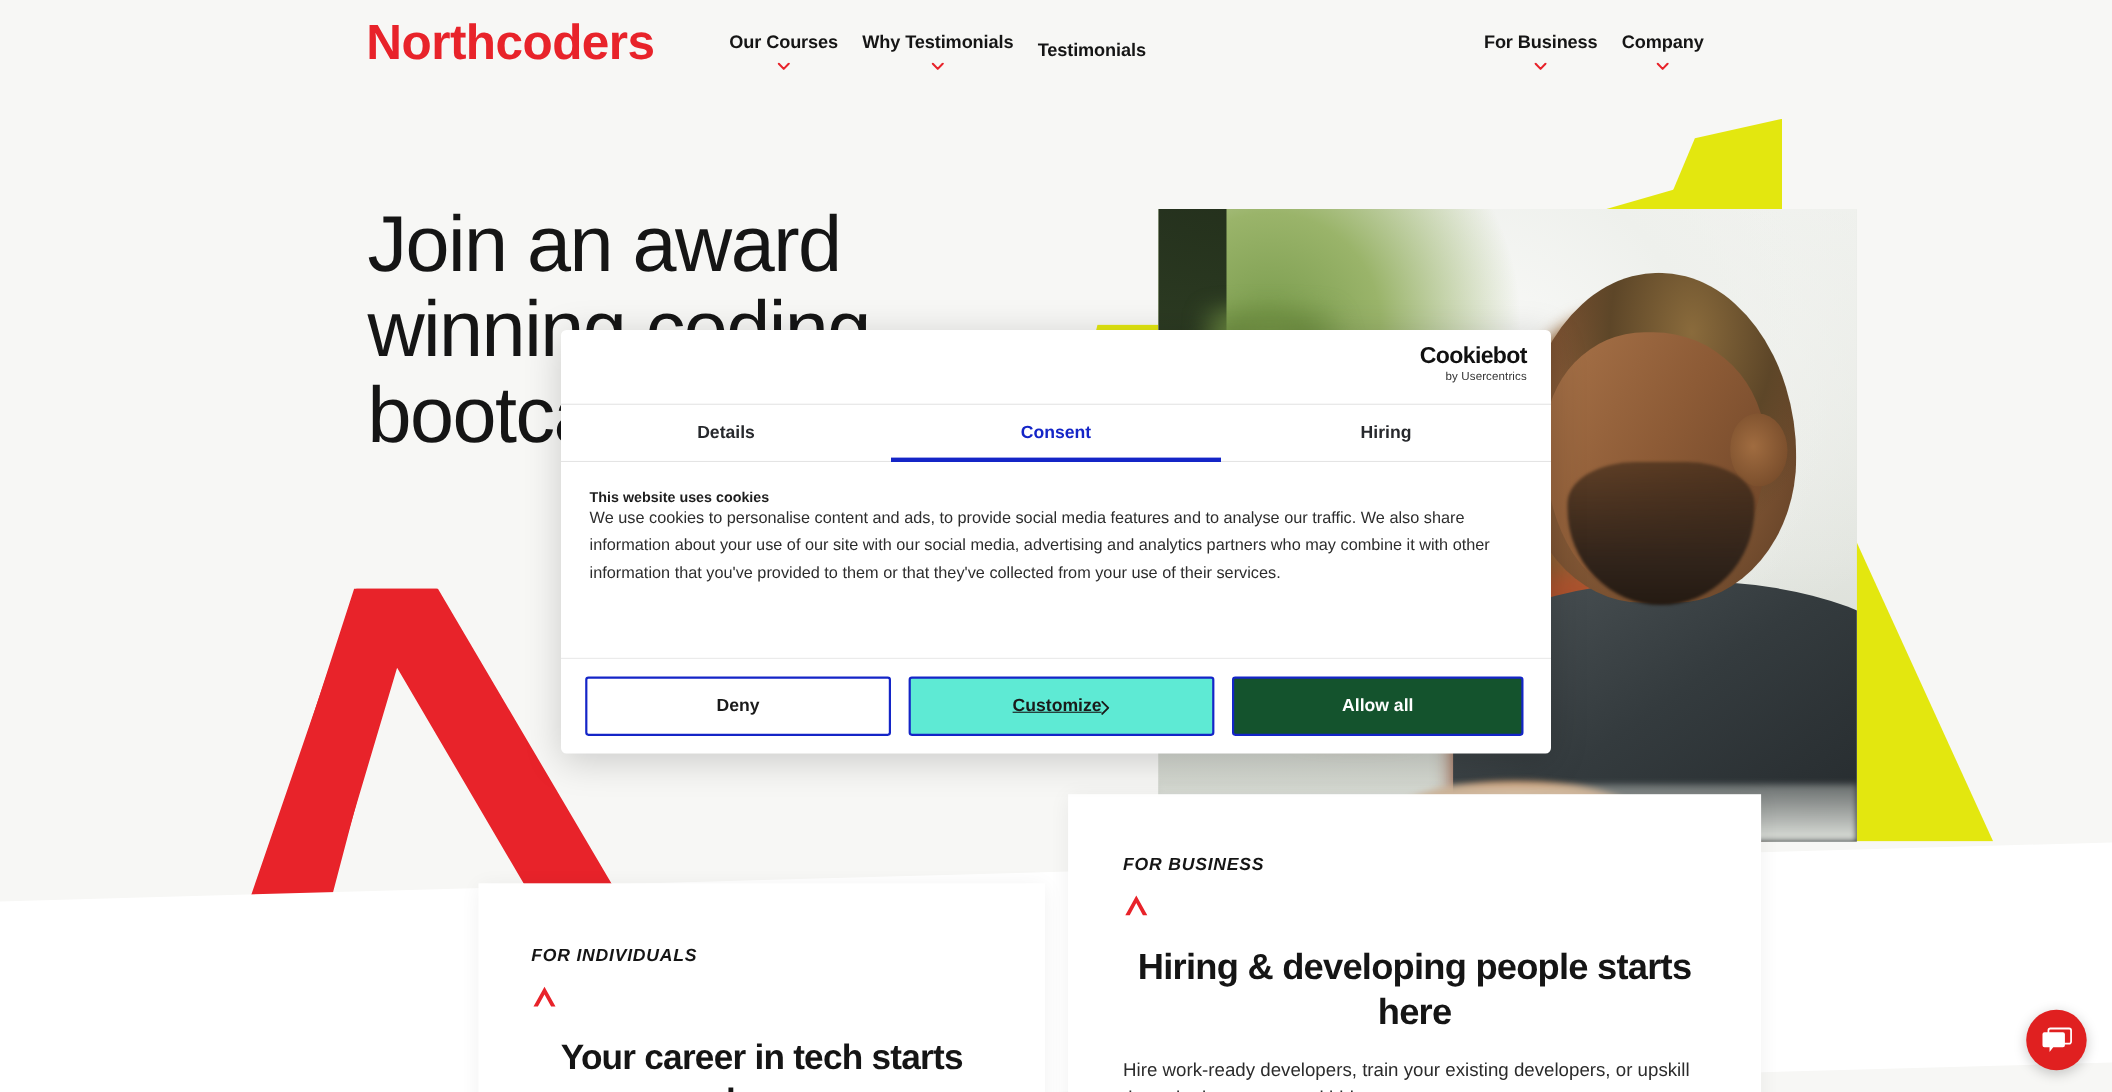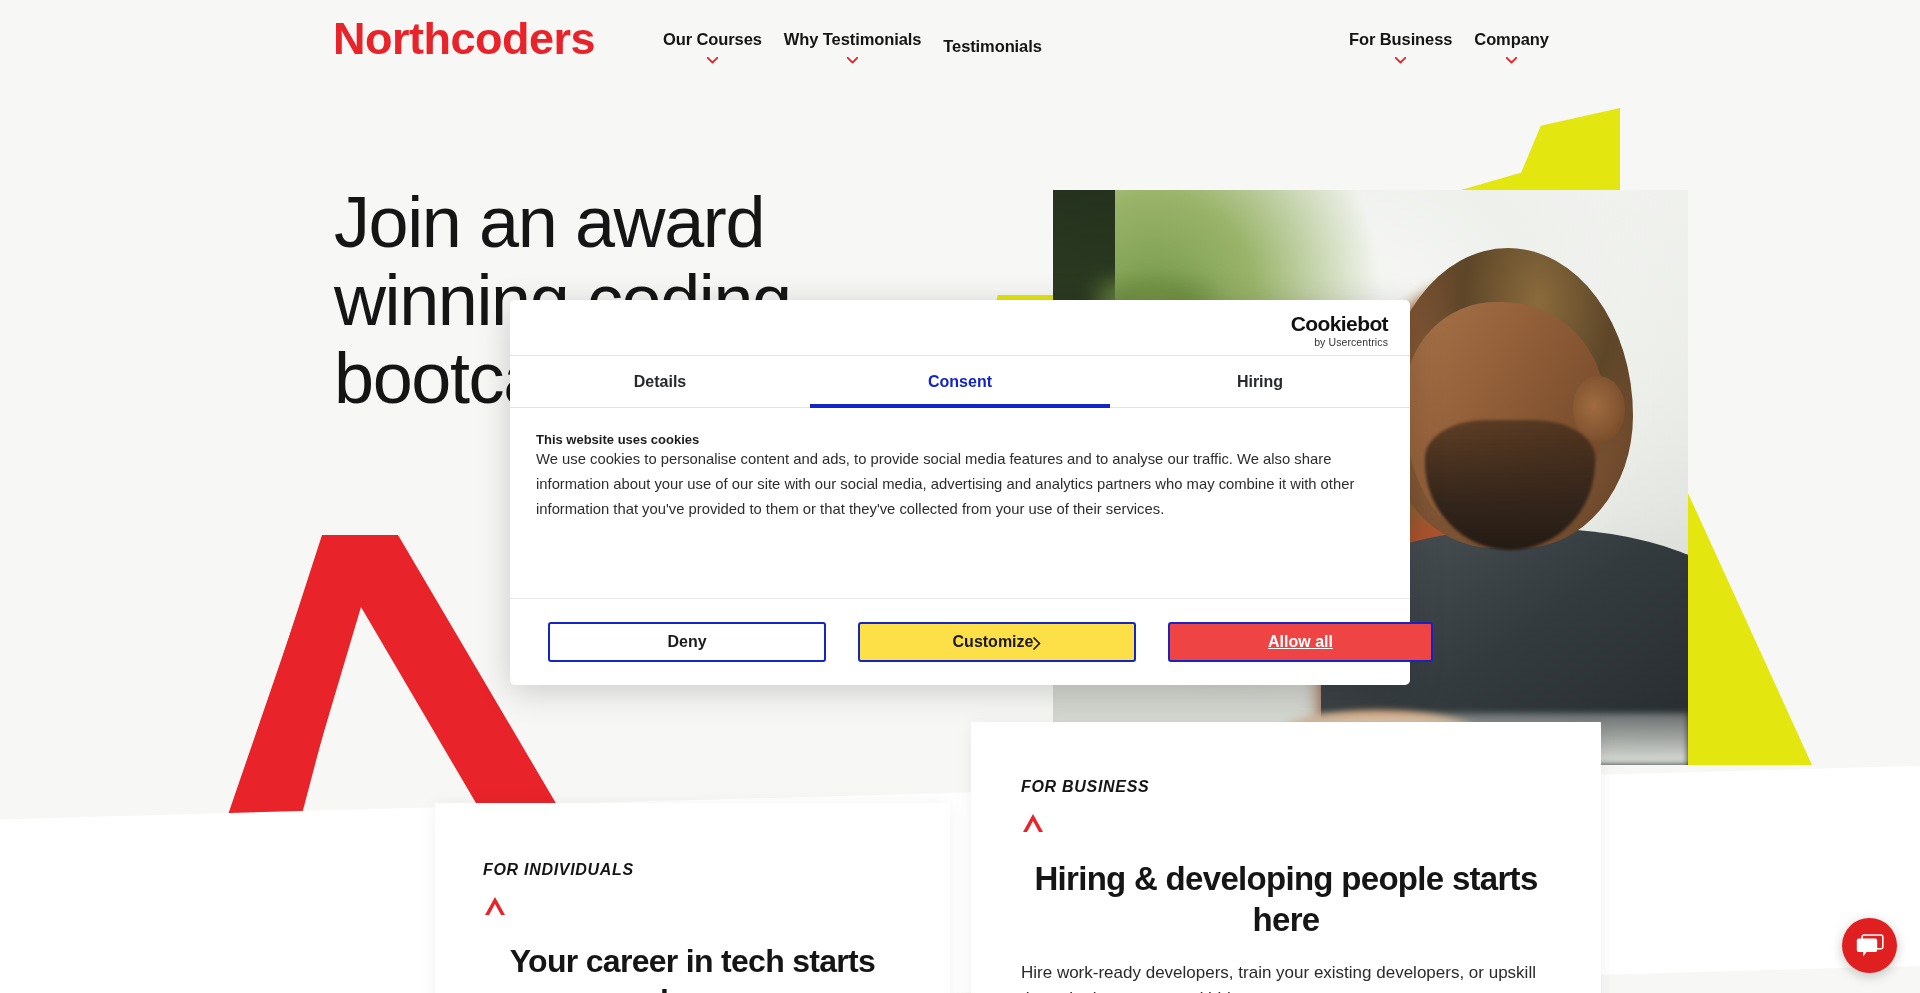--- a/index.html
+++ b/index.html
@@ -320,21 +320,21 @@
     border-radius: 5px;
     box-shadow: 0 6px 34px rgba(0,0,0,0.18);
     z-index: 60;
     display: flex;
     flex-direction: column;
     font-family: "Liberation Sans", sans-serif;
   }
 
   .cd-top {
     position: relative;
-    height: 56px;
+    height: 68px;
     border-bottom: 1px solid #e4e4e4;
     flex: none;
   }
 
   .cd-logo {
     position: absolute;
     right: 22px;
     top: 13px;
     text-align: right;
     line-height: 1;
@@ -398,49 +398,48 @@
 
   .cd-actions {
     flex: none;
     height: 86px;
     display: flex;
     align-items: center;
     gap: 16px;
     padding: 0 22px;
   }
   .cd-btn {
-    height: 40px;
+    height: 54px;
     border-radius: 3px;
     font-size: 16px;
     font-weight: 700;
     display: flex;
     align-items: center;
     justify-content: center;
     cursor: pointer;
     letter-spacing: 0;
-    margin-left: 16px;
   }
   .cd-btn-deny {
     flex: 0 0 278px;
     border: 2px solid #1425c7;
     background: #ffffff;
     color: #1a1a1a;
   }
   .cd-btn-customize {
     flex: 0 0 278px;
     border: 2px solid #1425c7;
-    background: #fde047;
+    background: #5eead4;
     color: #1a1a1a;
+    text-decoration: underline;
   }
   .cd-btn-allow {
     flex: 0 0 265px;
     border: 2px solid #1425c7;
-    background: #ef4444;
+    background: #14532d;
     color: #ffffff;
-    text-decoration: underline;
   }
   .chev-right {
     display: inline-block;
     width: 8px; height: 13px;
     position: relative;
     top: 1px;
   }
   .chev-right svg { display: block; }
 
   

